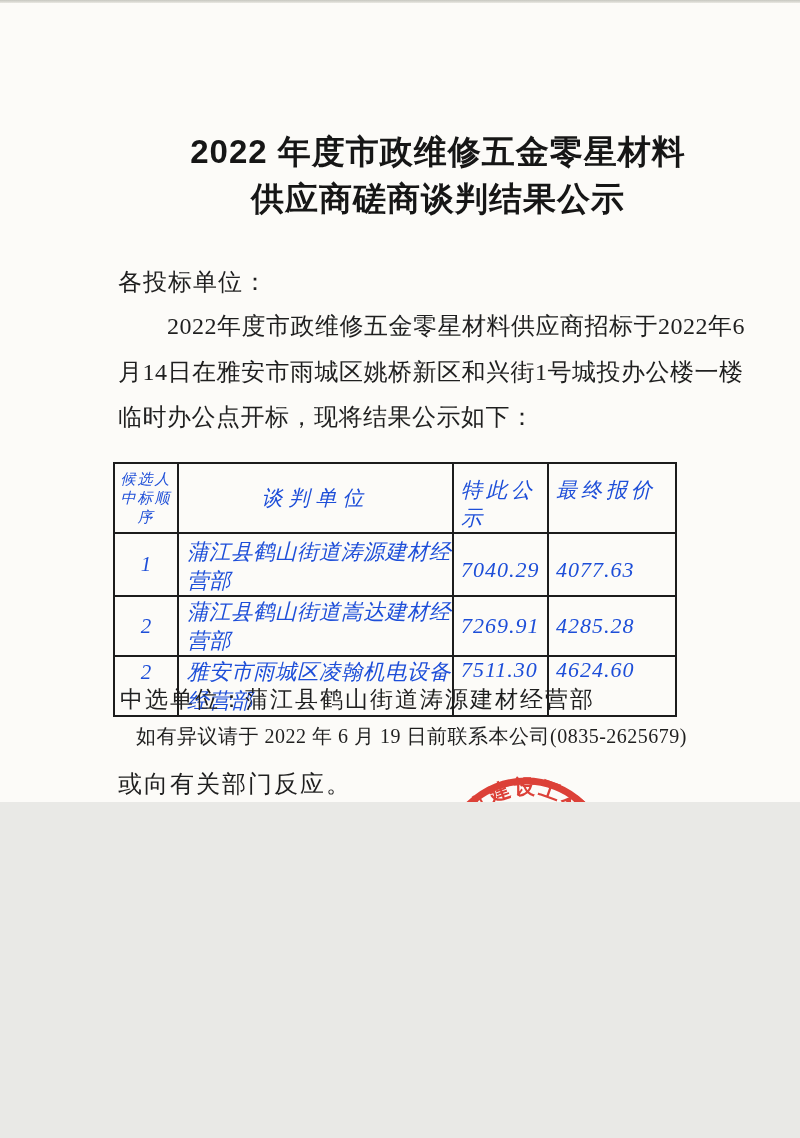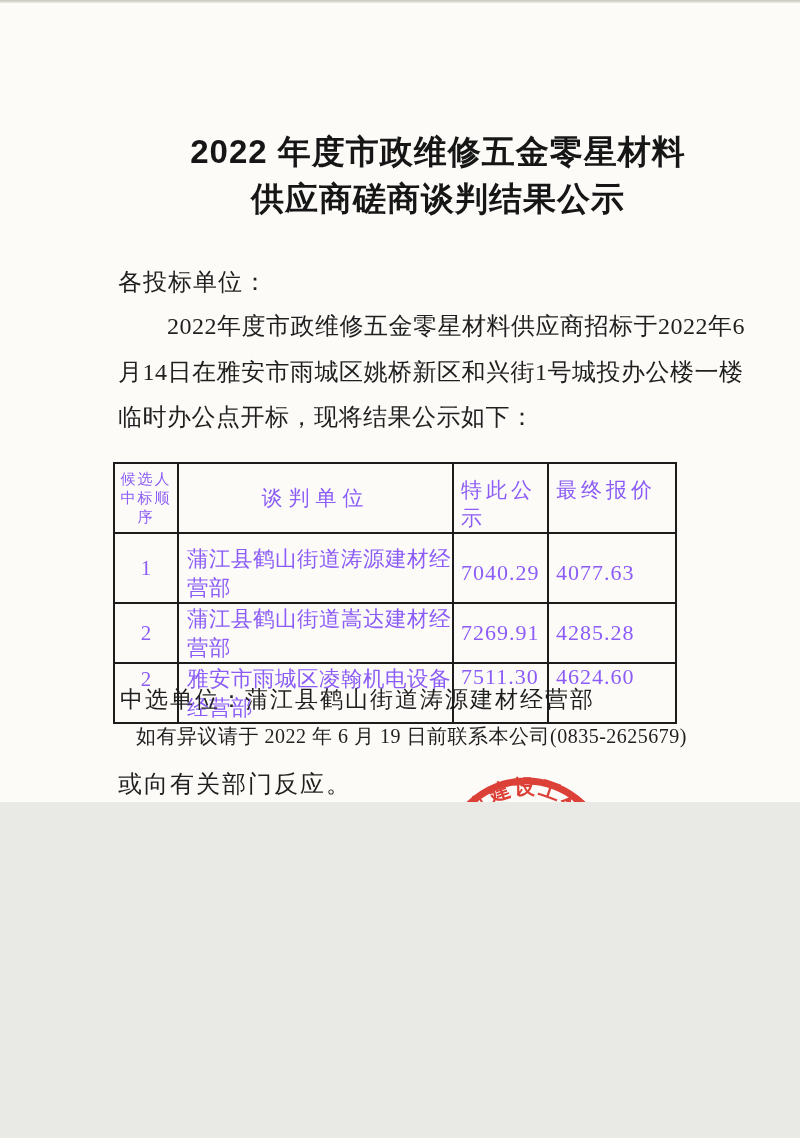--- a/index.html
+++ b/index.html
@@ -63,21 +63,22 @@
   .body-para .indent { padding-left: 49px; }
 
   table.results {
     position: absolute;
     top: 462px;
     left: 113px;
     width: 562px;
     border-collapse: collapse;
     table-layout: fixed;
     font-size: 22px;
-    color: #8b5cf6;
+    color: #1d4ed8;
+    font-style: italic;
   }
   table.results th, table.results td {
     border: 2px solid #1c1c1c;
     font-weight: normal;
     overflow: hidden;
   }
   col.c-rank  { width: 64px; }
   col.c-unit  { width: 275px; }
   col.c-init  { width: 95px; }
   col.c-final { width: 128px; }
@@ -121,21 +122,21 @@
     font-size: 21.5px;
     letter-spacing: 0.5px;
     vertical-align: middle;
   }
   td.price {
     padding-left: 7px;
     font-size: 22px;
     letter-spacing: 1px;
     vertical-align: middle;
   }
-  tr.r1 td.unit  { vertical-align: top; padding-top: 10px; }
+  tr.r1 td.unit  { vertical-align: top; padding-top: 3px; }
   tr.r1 td.price { padding-top: 10px; }
   tr.r3 td.rank  { vertical-align: top; padding-top: 3px; }
   tr.r3 td.unit  { vertical-align: bottom; padding-bottom: 0; }
   tr.r3 td.price { vertical-align: top; }
 
   .line { position: absolute; white-space: nowrap; }
   .winner-line    { top: 684px; left: 120px; font-size: 23px; letter-spacing: 2px; }
   .objection-1    { top: 723px; left: 136px; font-size: 20px; letter-spacing: 0.5px; }
   .objection-2    { top: 768px; left: 118px; font-size: 24px; letter-spacing: 2px; }
   .closing-line   { top: 808px; left: 161px; font-size: 24px; letter-spacing: 3px; text-align: center; }

